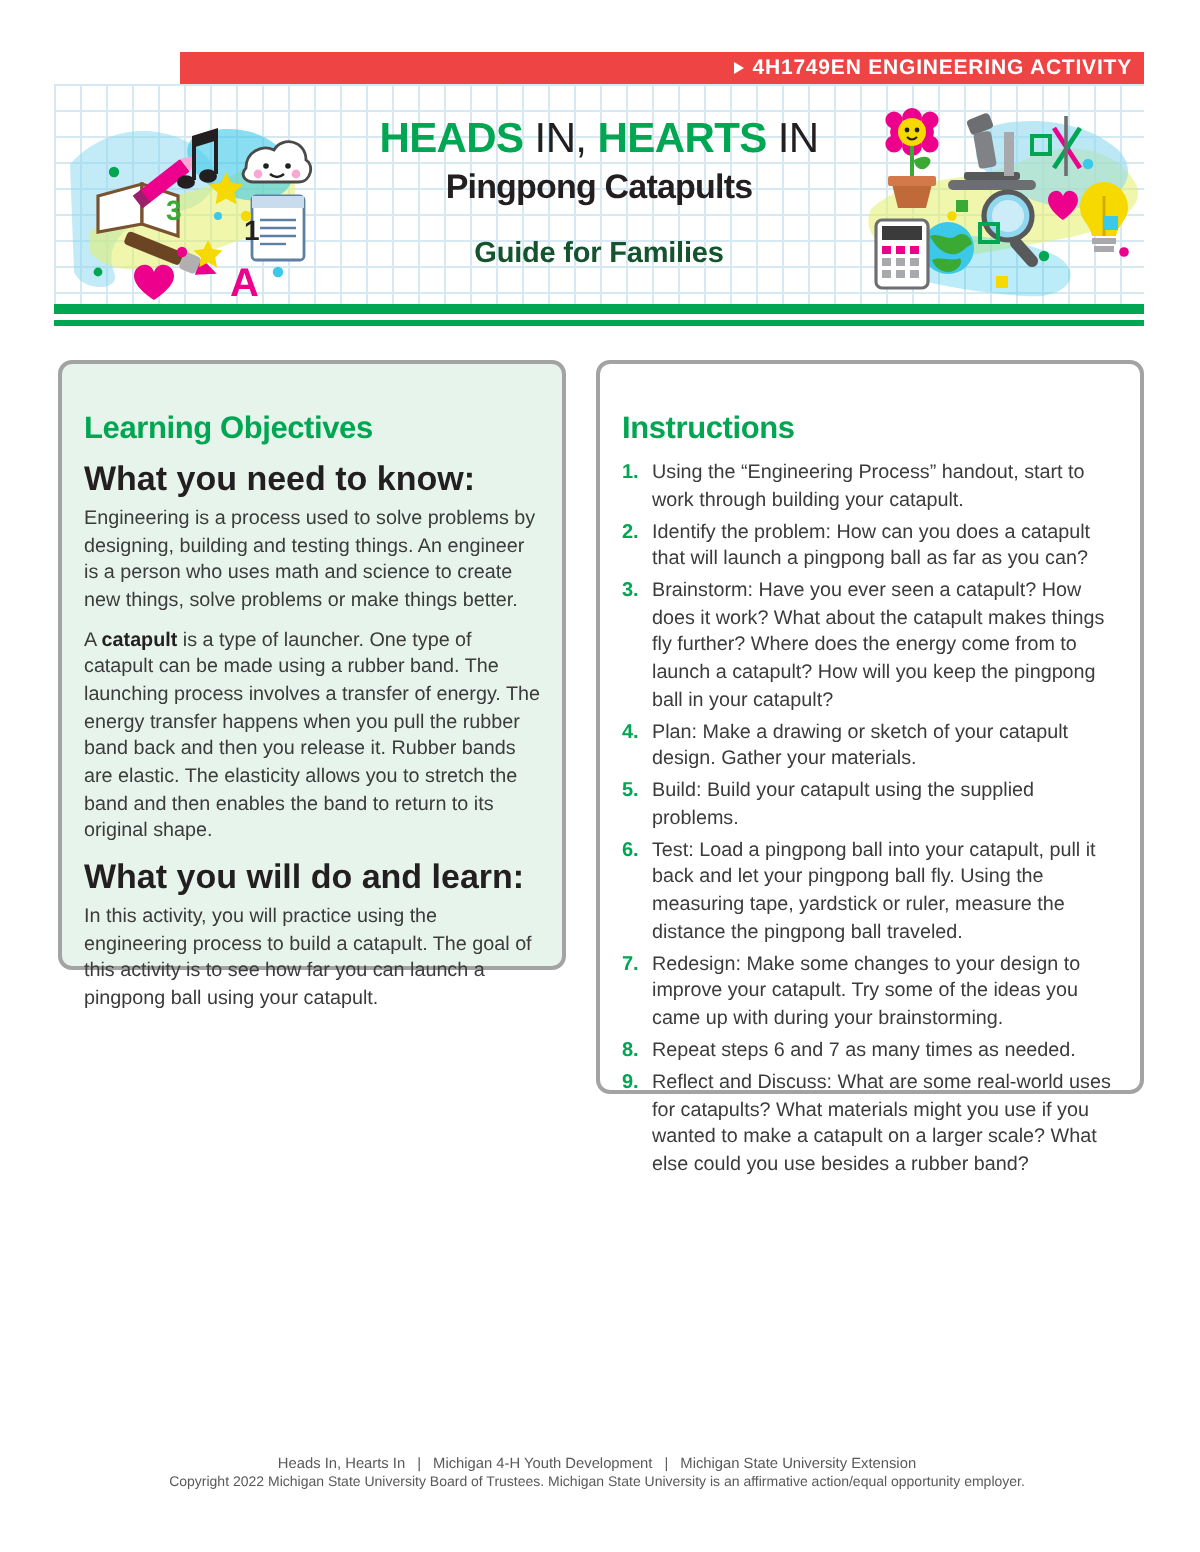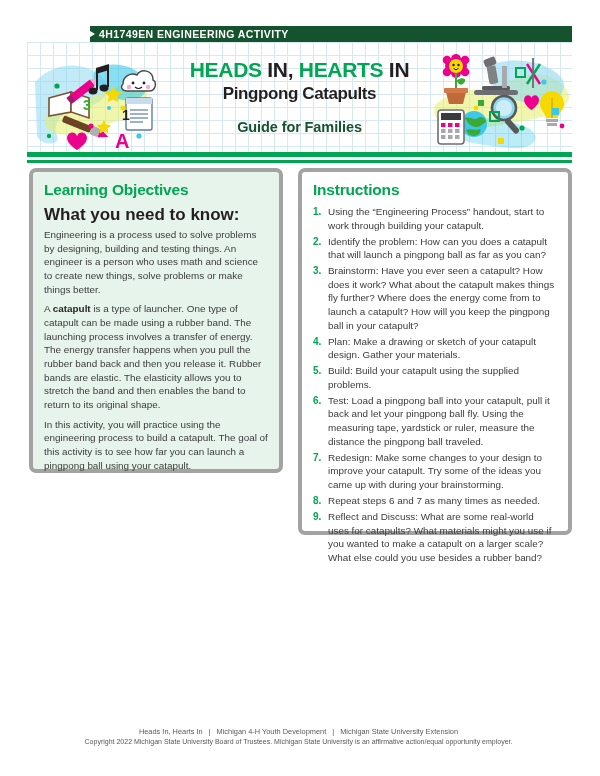--- a/index.html
+++ b/index.html
@@ -19,24 +19,24 @@
     overflow: hidden;
   }
 
   
   .tagbar {
     position: absolute;
     left: 90px;
     top: 26px;
     width: 482px;
     height: 16px;
-    background: #14532d;
+    background: #ef4444;
     display: flex;
     align-items: center;
-    justify-content: flex-start;
+    justify-content: flex-end;
     padding-right: 6px;
   }
   .tagbar-arrow {
     width: 0; height: 0;
     border-left: 5px solid #ffffff;
     border-top: 3.5px solid transparent;
     border-bottom: 3.5px solid transparent;
     margin-right: 4px;
   }
   .tagbar-text {
@@ -83,21 +83,21 @@
     gap: 1px;
   }
   .line-heads {
     font-size: 21px;
     font-weight: bold;
     letter-spacing: -0.3px;
     white-space: nowrap;
     line-height: 1.05;
   }
   .line-heads .grn { color: #00a651; }
-  .line-heads .blk { color: #231f20; font-weight: 700; }
+  .line-heads .blk { color: #231f20; font-weight: 400; }
   .line-main {
     font-size: 17px;
     font-weight: bold;
     color: #231f20;
     letter-spacing: -0.4px;
     white-space: nowrap;
     line-height: 1.15;
     margin-top: 2px;
   }
   .line-sub {
@@ -118,24 +118,24 @@
   .header-rule-2 {
     position: absolute;
     left: 27px; top: 160px;
     width: 545px; height: 3px;
     background: #00a651;
   }
 
   
   .col {
     position: absolute;
-    top: 168px;
-    border: 4px solid #a3a3a3;
+    top: 180px;
+    border: 2px solid #a3a3a3;
     border-radius: 7px;
-    padding: 9px 11px 11px 11px;
+    padding: 24px 11px 11px 11px;
   }
   .col-left {
     left: 29px;
     width: 254px;
     height: 305px;
     background: #e7f4ec;
   }
   .col-right {
     left: 298px;
     width: 274px;
@@ -381,20 +381,21 @@
   <div class="header-rule-1"></div>
   <div class="header-rule-2"></div>
 
   <div class="col col-left">
     <div class="col-title">Learning Objectives</div>
 
     <div class="sub-head">What you need to know:</div>
     <div class="body-p">Engineering is a process used to solve problems by designing, building and testing things. An engineer is a person who uses math and science to create new things, solve problems or make things better.</div>
     <div class="body-p"><span>A </span><b>catapult</b><span> is a type of launcher. One type of catapult can be made using a rubber band. The launching process involves a transfer of energy. The energy transfer happens when you pull the rubber band back and then you release it. Rubber bands are elastic. The elasticity allows you to stretch the band and then enables the band to return to its original shape.</span></div>
 
+    <div class="sub-head">What you will do and learn:</div>
     <div class="body-p">In this activity, you will practice using the engineering process to build a catapult. The goal of this activity is to see how far you can launch a pingpong ball using your catapult.</div>
   </div>
 
   <div class="col col-right">
     <div class="col-title">Instructions</div>
     <ol class="steps">
       <li>
           <span class="step-num">1.</span>
           <span class="step-txt">Using the “Engineering Process” handout, start to work through building your catapult.</span>
         </li>

